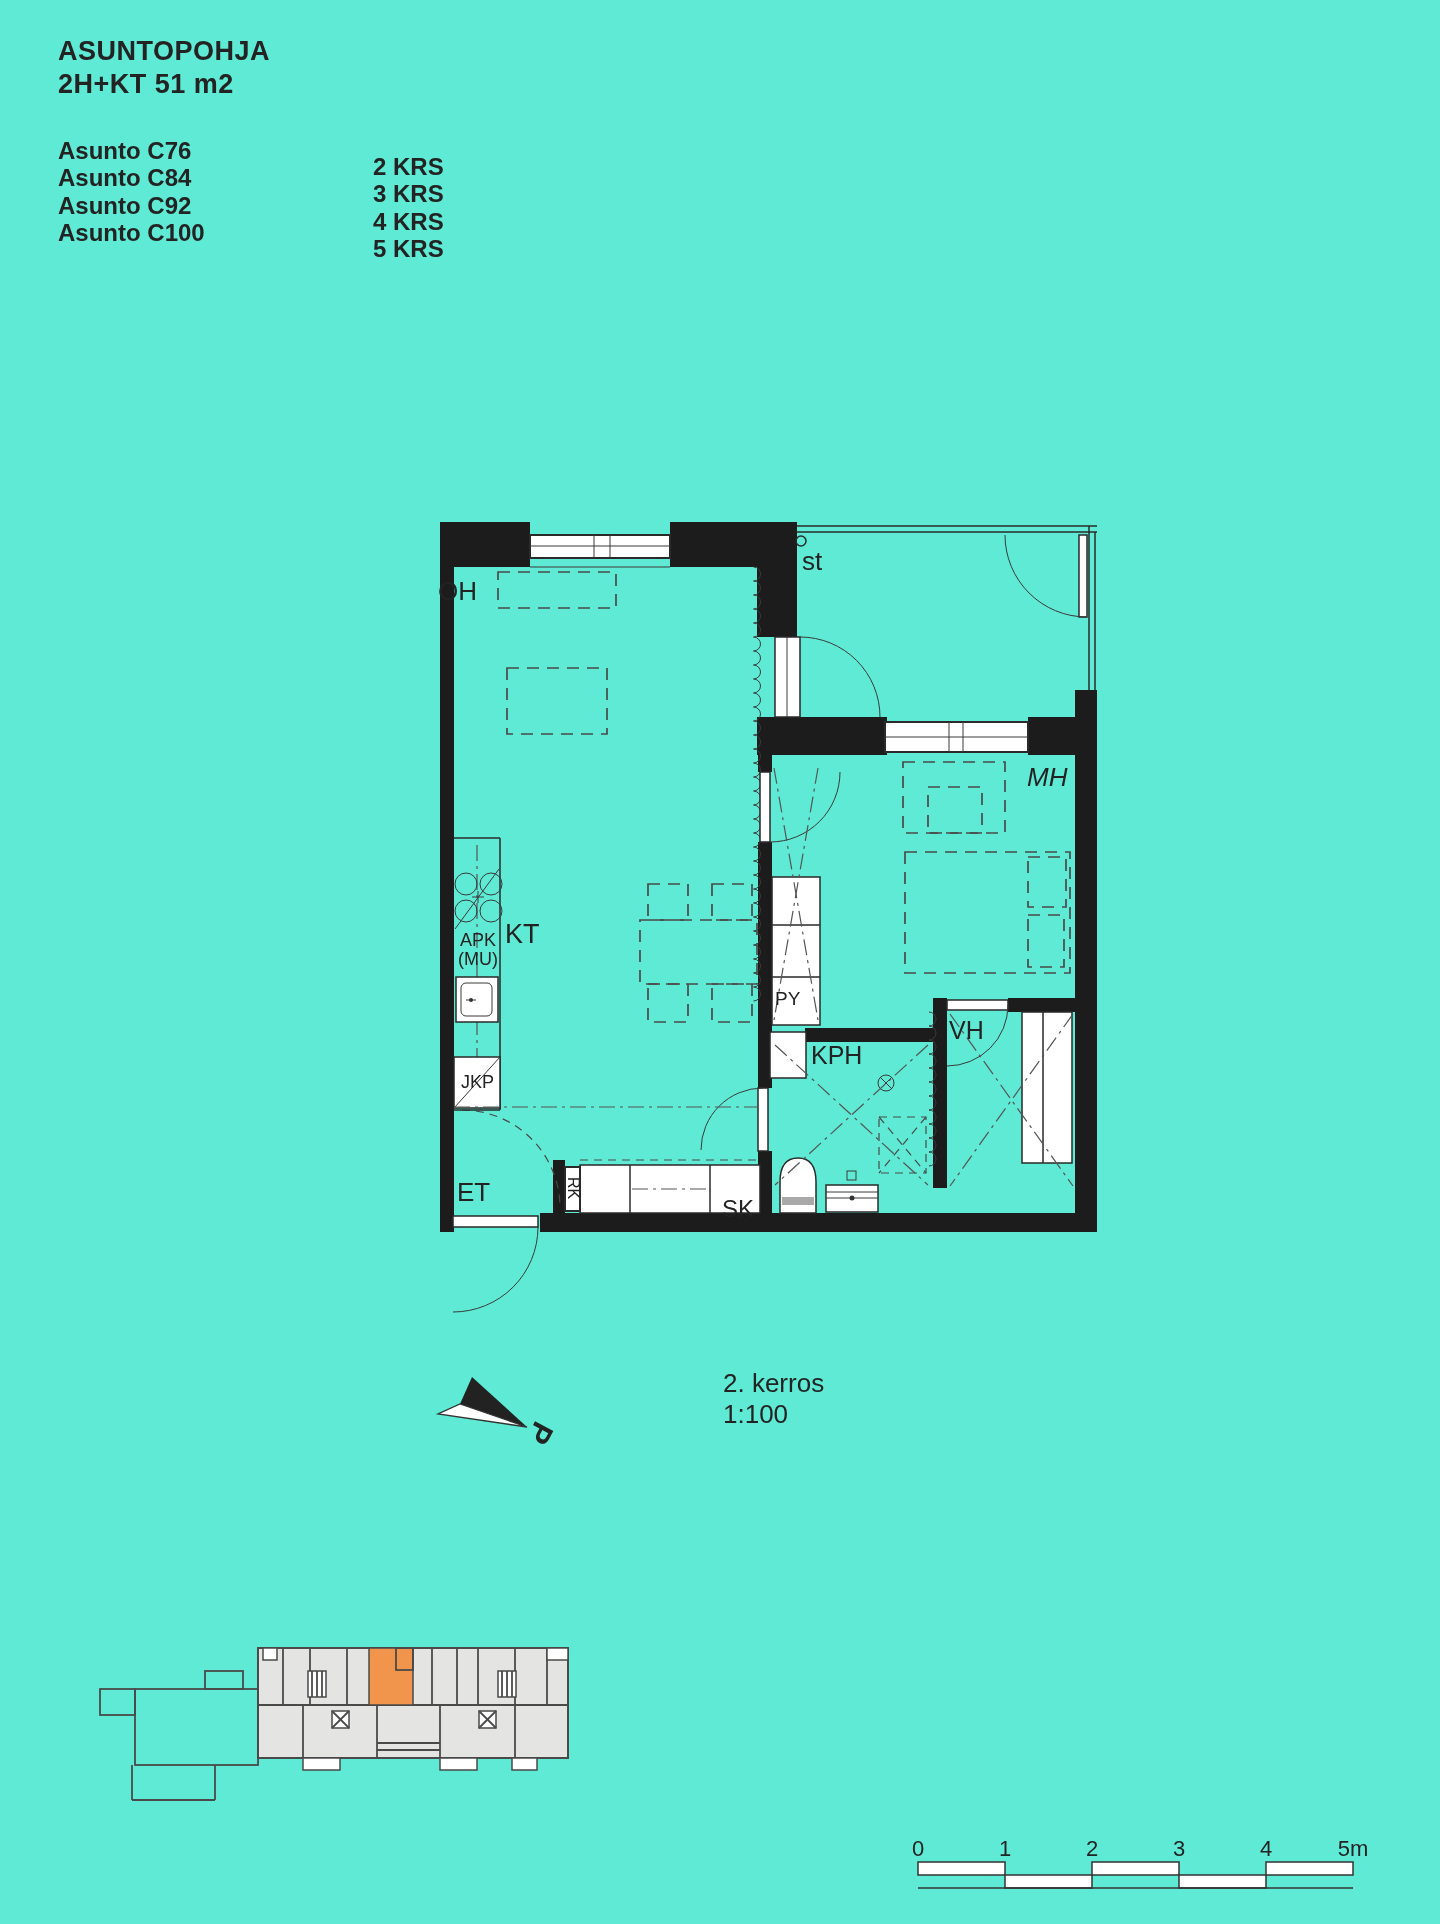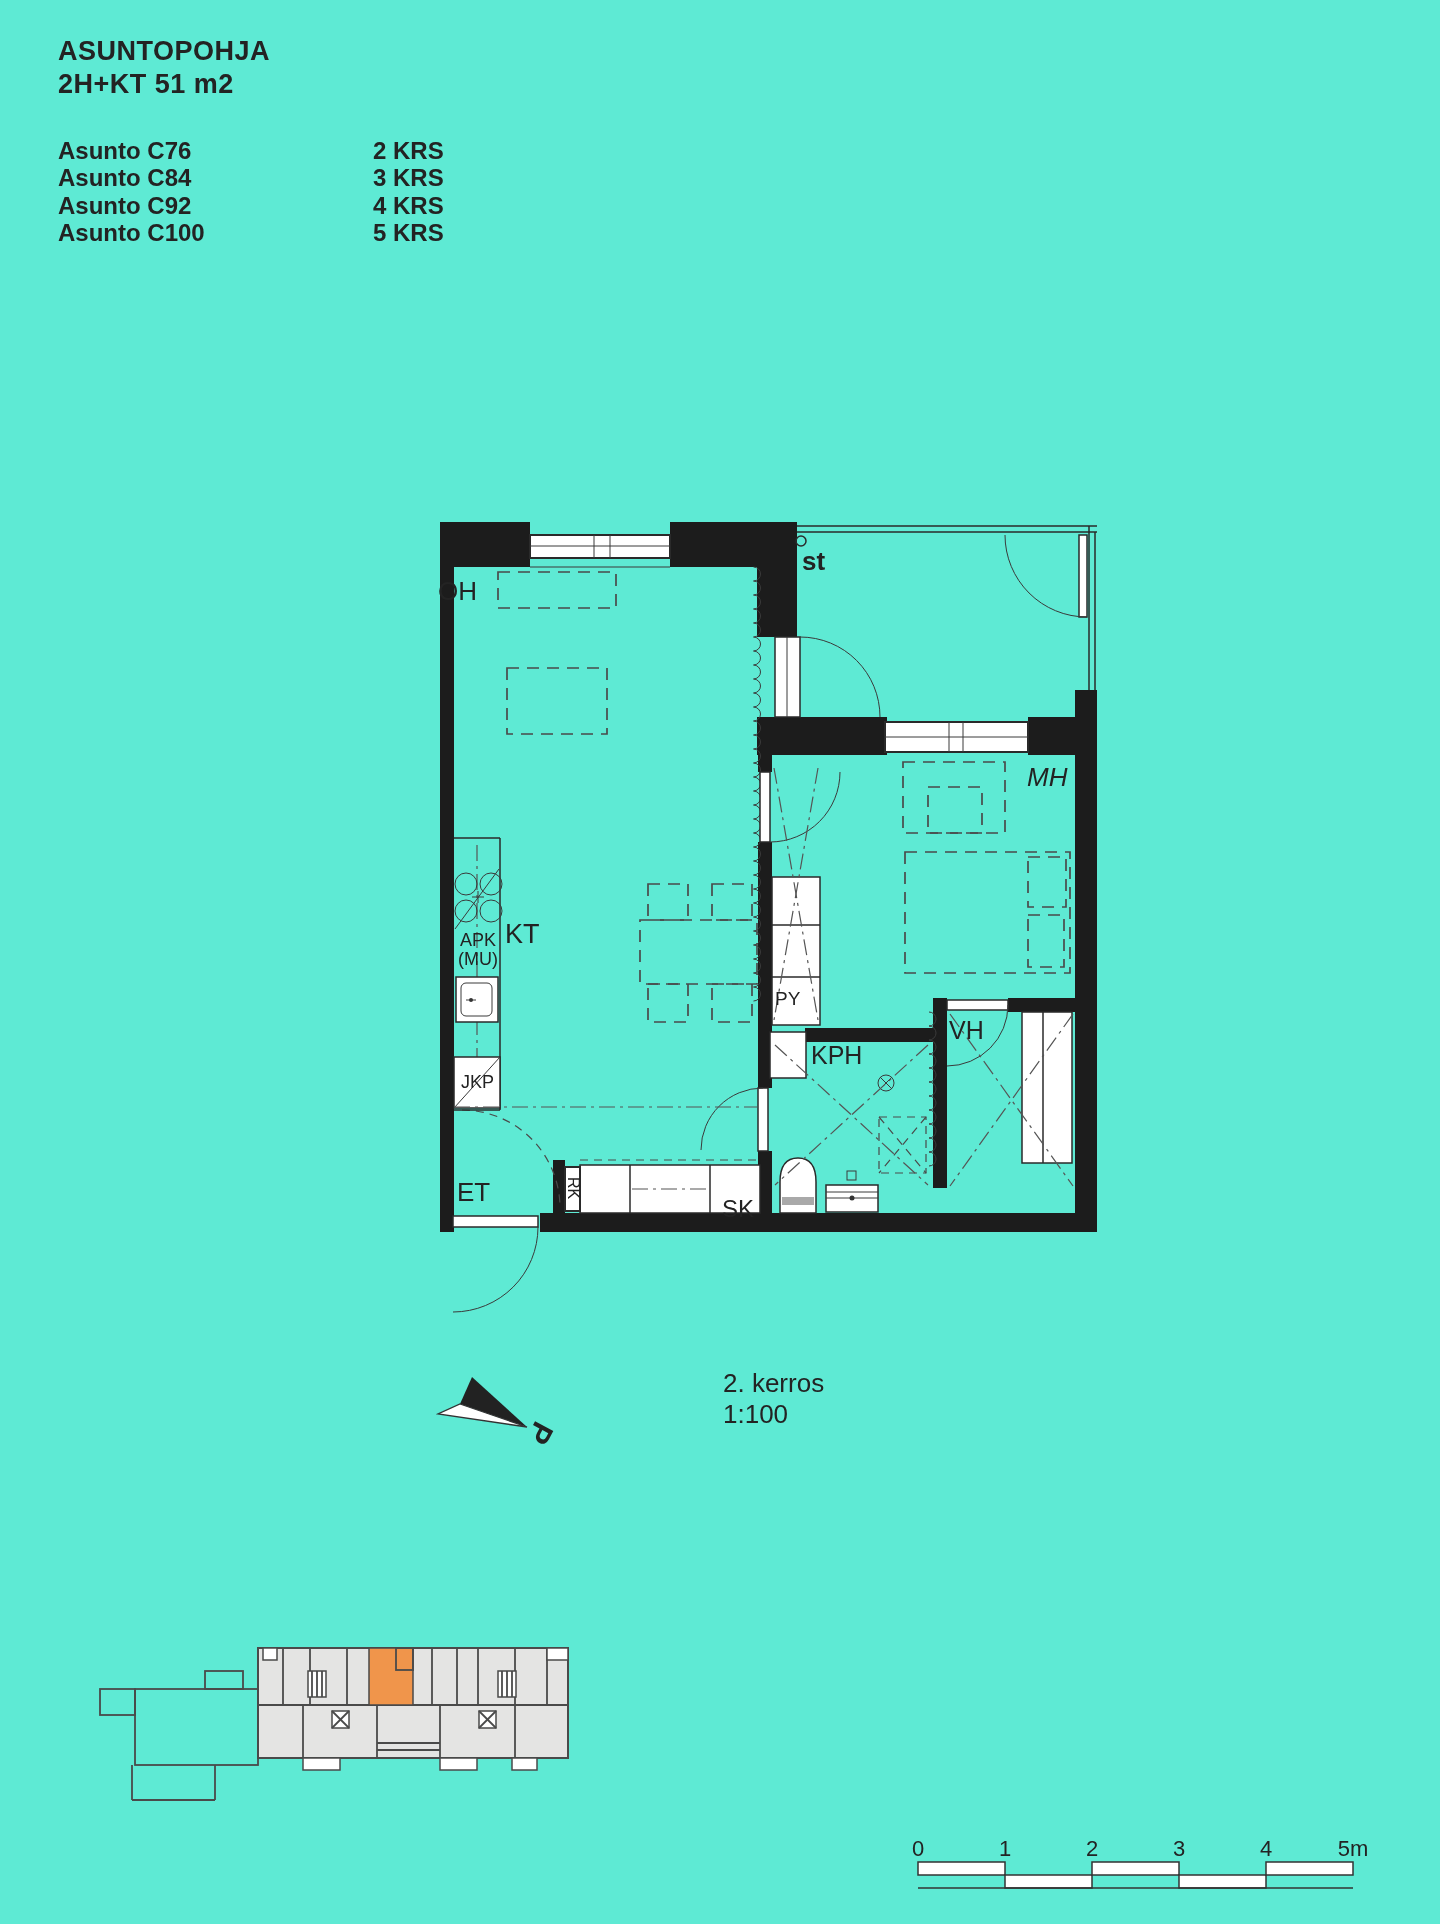--- a/index.html
+++ b/index.html
@@ -3,21 +3,21 @@
 <meta charset="utf-8">
 <style>
   html,body{margin:0;padding:0;background:#ffffff;}
   #page{position:relative;width:1440px;height:1924px;background:#5eead4;overflow:hidden;
         font-family:"Liberation Sans", sans-serif;color:#1d1d1d;}
   svg{position:absolute;left:0;top:0;}
   .lbl{position:absolute;line-height:1;white-space:pre;color:#232323;}
   .b{font-weight:bold;}
   .hdr-title{font-size:27px;font-weight:bold;letter-spacing:.5px;}
   .unit-name{font-size:24px;font-weight:bold;}
-  .unit-floor{font-size:24px;font-weight:bold;}
+  .unit-floor{font-size:24px;font-weight:bold;margin-top:16px;}
   .room{font-size:26px;}
   .small{font-size:18px;}
   .right{}
   .center{text-align:center;}
   
   .w{fill:#1c1c1c;stroke:none;}
   .ln{stroke:#2a2a2a;stroke-width:1.5;fill:none;}
   .ln2{stroke:#2a2a2a;stroke-width:2;fill:#fff;}
   .thin{stroke:#3a3a3a;stroke-width:1;fill:none;}
   .dash{stroke:#4a4a4a;stroke-width:1.7;fill:none;stroke-dasharray:12 8;}
@@ -274,21 +274,21 @@
   <div class="lbl unit-name" style="left:58px;top:139px;">Asunto C76</div>
   <div class="lbl unit-floor" style="left:373px;top:139px;">2 KRS</div>
   <div class="lbl unit-name" style="left:58px;top:166px;">Asunto C84</div>
   <div class="lbl unit-floor" style="left:373px;top:166px;text-align:center;">3 KRS</div>
   <div class="lbl unit-name" style="left:58px;top:194px;">Asunto C92</div>
   <div class="lbl unit-floor" style="left:373px;top:194px;">4 KRS</div>
   <div class="lbl unit-name" style="left:58px;top:221px;">Asunto C100</div>
   <div class="lbl unit-floor" style="left:373px;top:221px;">5 KRS</div>
 
   <div class="lbl room" style="left:438px;top:578px;">OH</div>
-  <div class="lbl room" style="left:802px;top:548px;font-weight:bold;">st</div>
+  <div class="lbl room" style="left:802px;top:548px;">st</div>
   <div class="lbl room" style="left:1027px;top:764px;font-style:italic;">MH</div>
   <div class="lbl room" style="left:505px;top:921px;font-size:27px;">KT</div>
   <div class="lbl small center" style="left:452px;top:931px;width:52px;">APK</div>
   <div class="lbl small center" style="left:450px;top:950px;width:56px;">(MU)</div>
   <div class="lbl small" style="left:461px;top:1073px;">JKP</div>
   <div class="lbl" style="left:775px;top:989px;font-size:19px;">PY</div>
   <div class="lbl" style="left:811px;top:1043px;font-size:25px;">KPH</div>
   <div class="lbl" style="left:949px;top:1018px;font-size:25px;">VH</div>
   <div class="lbl room" style="left:457px;top:1179px;">ET</div>
   <div class="lbl" style="left:722px;top:1178px;font-size:24px;margin-top:19px;">SK</div>

